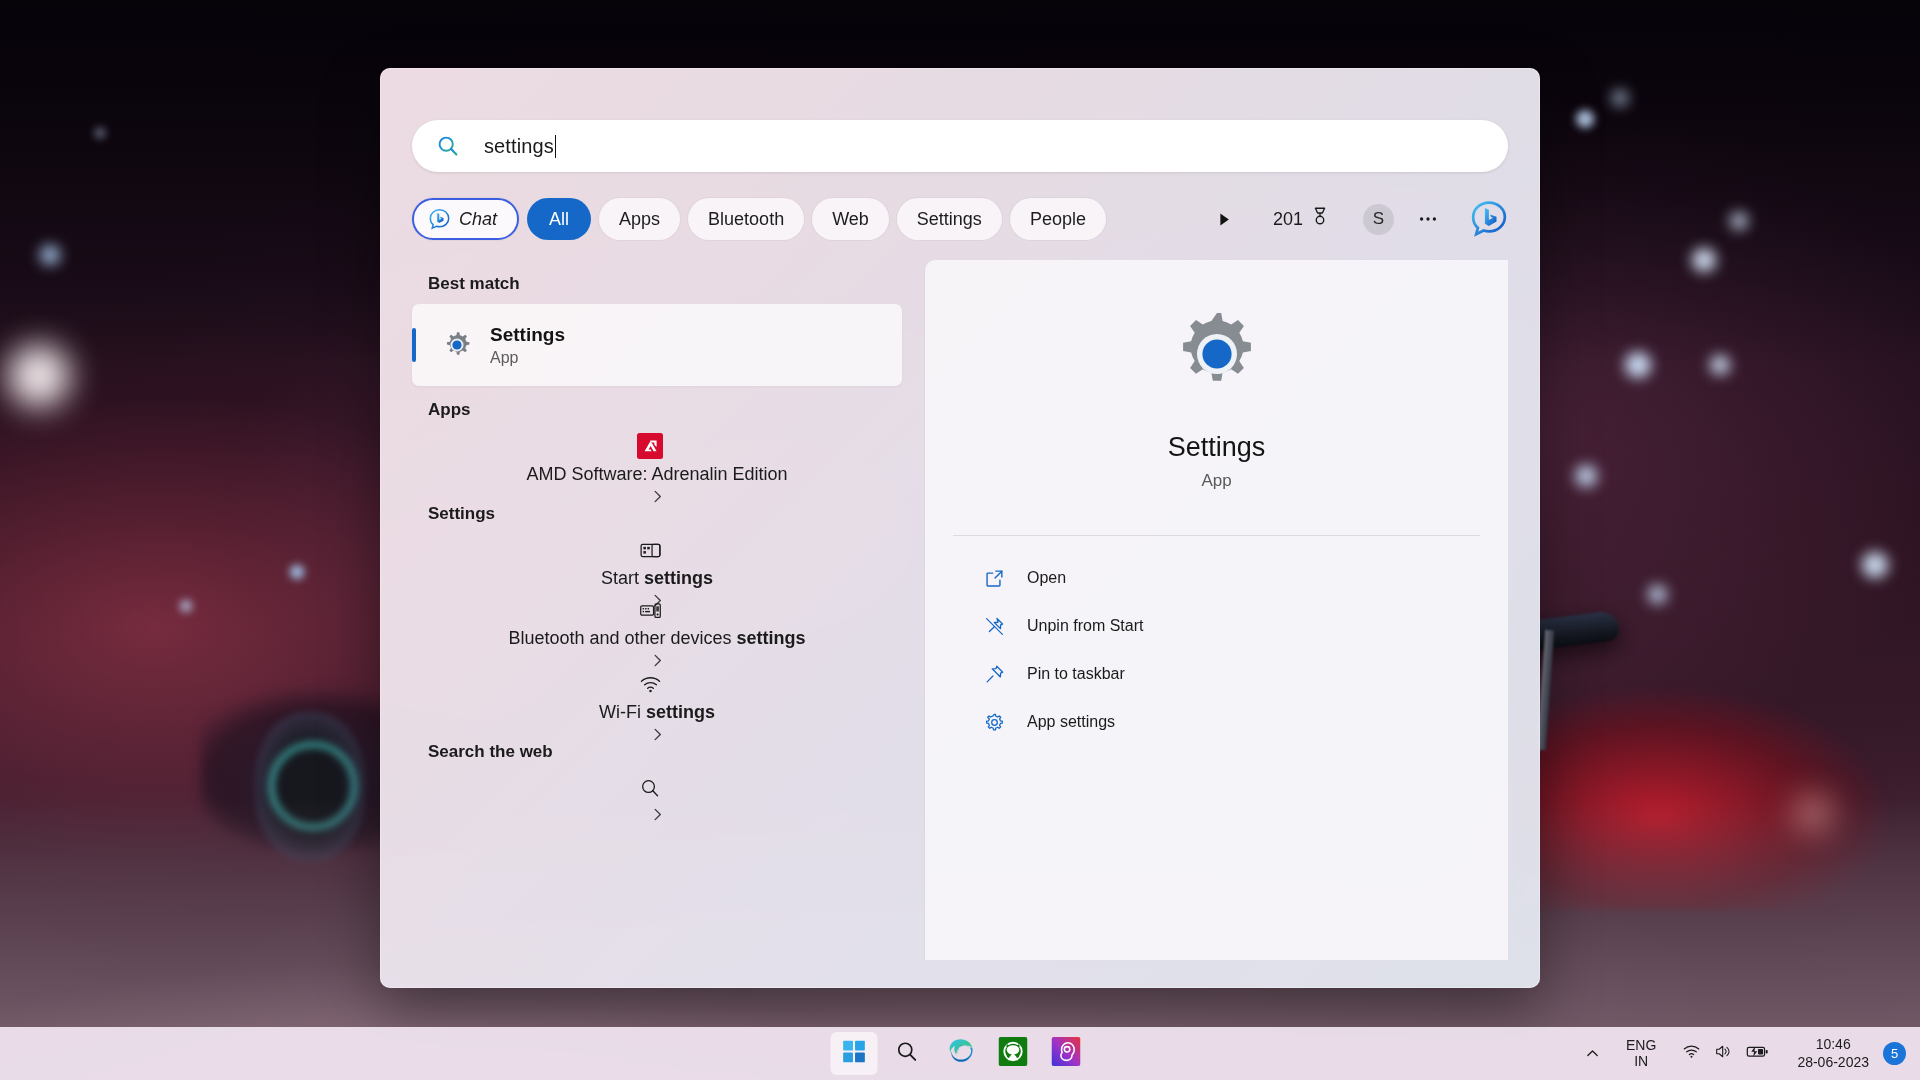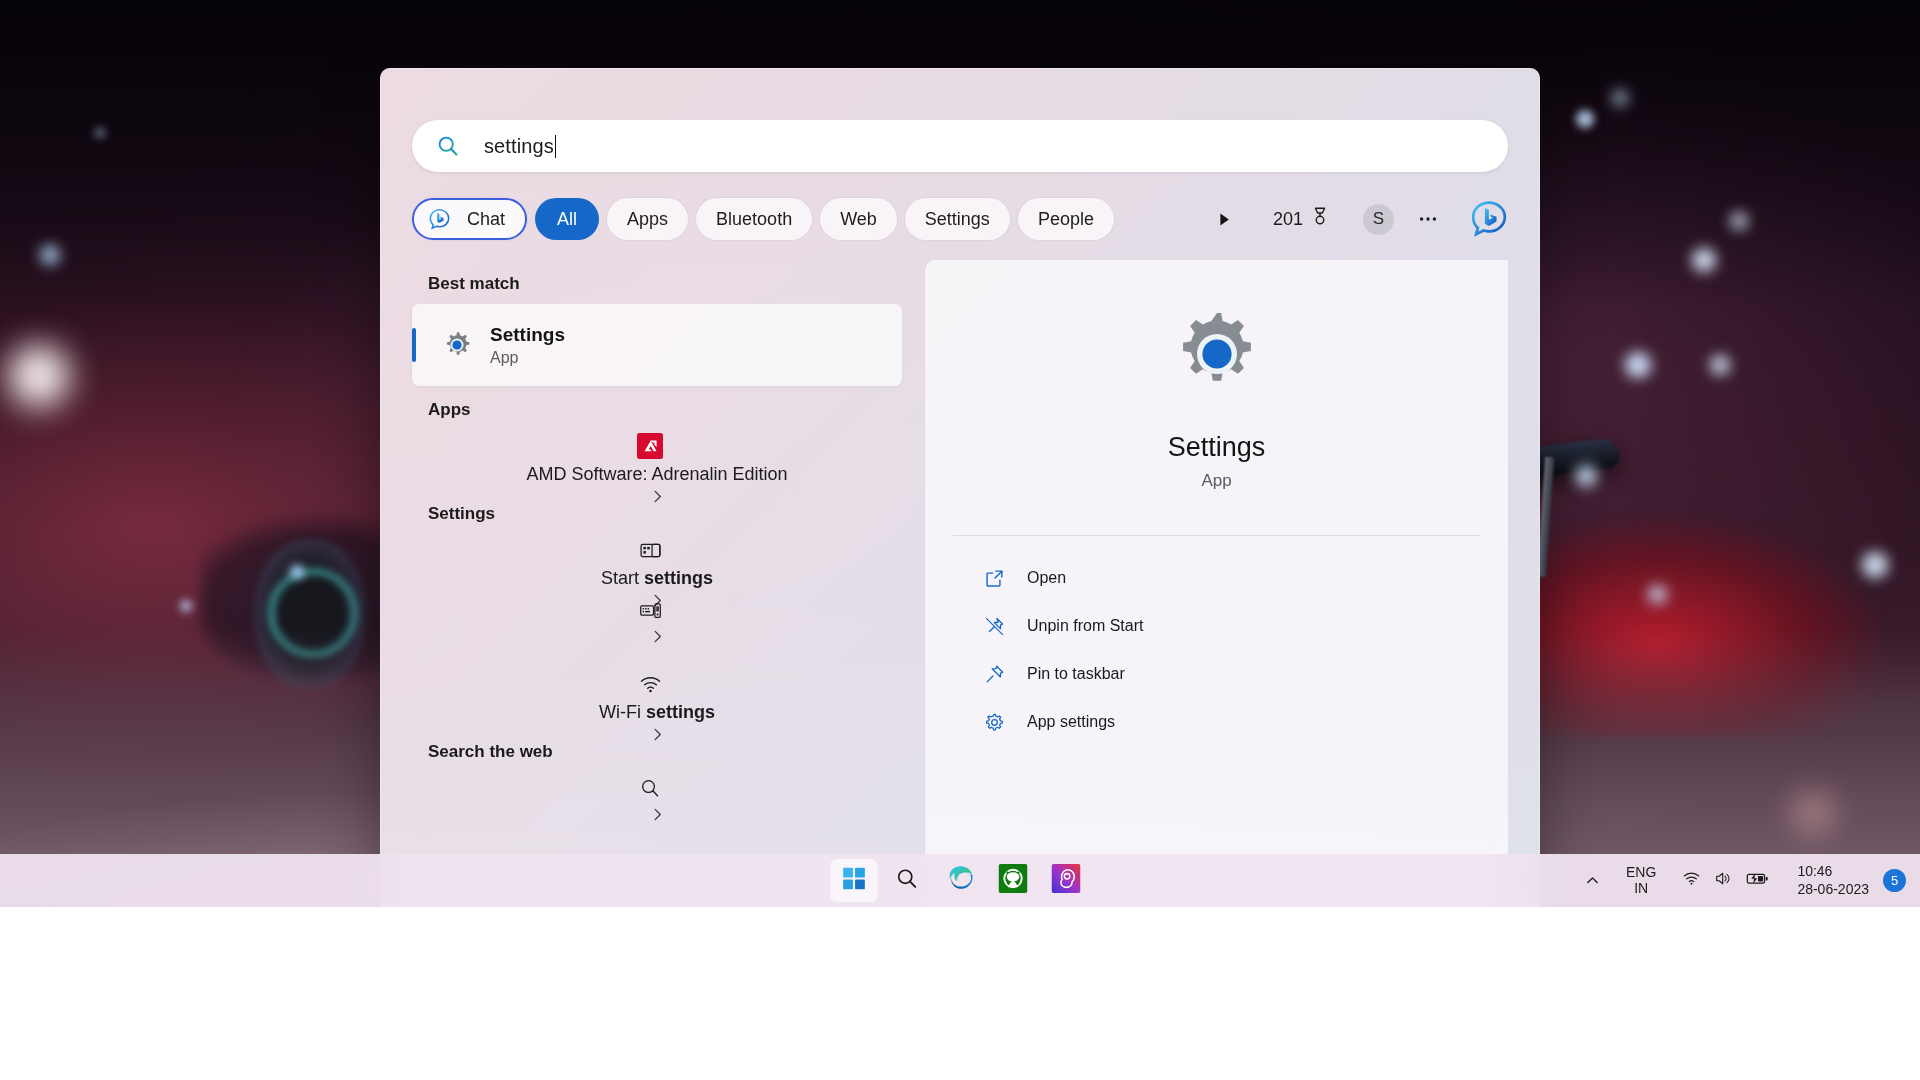--- a/index.html
+++ b/index.html
@@ -5,21 +5,21 @@
   * { box-sizing: border-box; margin: 0; padding: 0; }
   html, body {
     width: 1920px; height: 1080px;
     overflow: hidden;
     font-family: "Liberation Sans", sans-serif;
   }
 
   
   #desktop {
     position: relative;
-    width: 1920px; height: 907px;
+    width: 1920px; height: 1080px;
     background: #140a14;
     overflow: hidden;
   }
   .wp-layer { position: absolute; inset: 0; }
   .wp-base {
     background:
       radial-gradient(ellipse 760px 420px at 8% 58%, rgba(214,72,96,0.42) 0%, rgba(120,30,55,0.10) 55%, rgba(0,0,0,0) 78%),
       radial-gradient(ellipse 900px 520px at 40% 46%, rgba(168,96,138,0.30) 0%, rgba(60,24,48,0.08) 60%, rgba(0,0,0,0) 80%),
       radial-gradient(ellipse 820px 560px at 78% 40%, rgba(150,70,110,0.33) 0%, rgba(48,18,40,0.08) 60%, rgba(0,0,0,0) 82%),
       radial-gradient(ellipse 1200px 380px at 50% 96%, rgba(178,140,160,0.34) 0%, rgba(40,25,40,0.05) 65%, rgba(0,0,0,0) 85%),
@@ -129,21 +129,22 @@
     font-size: 18px; color: #1d1d1d;
     background: rgba(252,250,253,0.80);
     box-shadow: 0 0 0 1px rgba(0,0,0,0.035);
     white-space: nowrap;
     cursor: default;
   }
   .pill.chat {
     background: rgba(253,252,254,0.92);
     border: 2px solid #3b5fe0;
     padding: 0 20px 0 14px;
-    gap: 16px;
+    gap: 8px;
+    font-style: italic;
   }
   .pill.active {
     background: #1668c8;
     color: #ffffff;
     box-shadow: none;
     padding: 0 22px;
   }
   .bing-mini { width: 23px; height: 23px; flex: 0 0 23px; }
 
   .row-right {
@@ -279,21 +280,21 @@
     position: absolute; right: 8px;
     display: flex; align-items: center; gap: 0; height: 53px;
   }
   .tray-chev { width: 40px; height: 40px; display:flex; align-items:center; justify-content:center; }
   .tray-lang {
     display: flex; flex-direction: column; align-items: center;
     font-size: 14px; color: #1c1c1c; line-height: 1.14; padding: 0 14px;
   }
   .tray-icons { display: flex; align-items: center; gap: 13px; padding: 0 12px; }
   .tray-clock {
-    display: flex; flex-direction: column; align-items: flex-start;
+    display: flex; flex-direction: column; align-items: center;
     font-size: 14px; color: #1c1c1c; line-height: 1.25; padding: 0 10px 0 16px;
   }
   .tray-badge {
     width: 23px; height: 23px; border-radius: 50%;
     background: #1b74d8; color: #fff;
     display: flex; align-items: center; justify-content: center;
     font-size: 13px; margin-left: 4px; margin-right: 6px;
   }
 </style>
 </head>
@@ -499,20 +500,21 @@
             <rect x="16.6" y="5.2" width="5.6" height="14.0" rx="1.3" fill="none" stroke="#1b1b1b" stroke-width="1.3"></rect>
             <circle cx="19.4" cy="16.2" r="1.1" fill="#1b1b1b"></circle>
             <rect x="18.0" y="7.6" width="2.8" height="5.4" fill="#1b1b1b" opacity="0.85"></rect>
             <rect x="3.8" y="9.4" width="1.5" height="1.5" fill="#1b1b1b"></rect>
             <rect x="6.4" y="9.4" width="1.5" height="1.5" fill="#1b1b1b"></rect>
             <rect x="9.0" y="9.4" width="1.5" height="1.5" fill="#1b1b1b"></rect>
             <rect x="3.8" y="12.4" width="1.5" height="1.5" fill="#1b1b1b"></rect>
             <rect x="6.4" y="12.4" width="5.0" height="1.5" fill="#1b1b1b"></rect>
           </svg>
         </span>
+        <span class="txt"><span>Bluetooth and other devices </span><span class="b">settings</span></span>
         <span class="chev">
           <svg viewBox="0 0 16 16" width="15" height="15">
               <path d="M5.5 2.5L11 8l-5.5 5.5" fill="none" stroke="#3a3a3a" stroke-width="1.4" stroke-linecap="round" stroke-linejoin="round"></path>
             </svg>
         </span>
       </div>
 
       <div class="res-item">
         <span class="ico">
           <svg viewBox="0 0 24 24" width="23" height="23">

